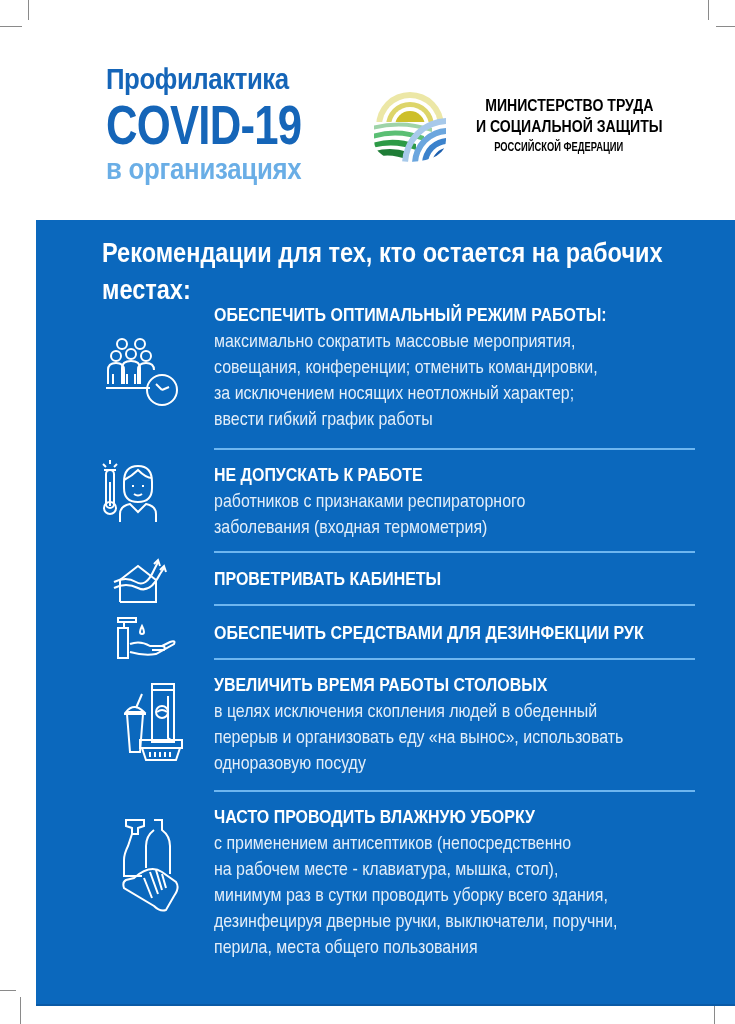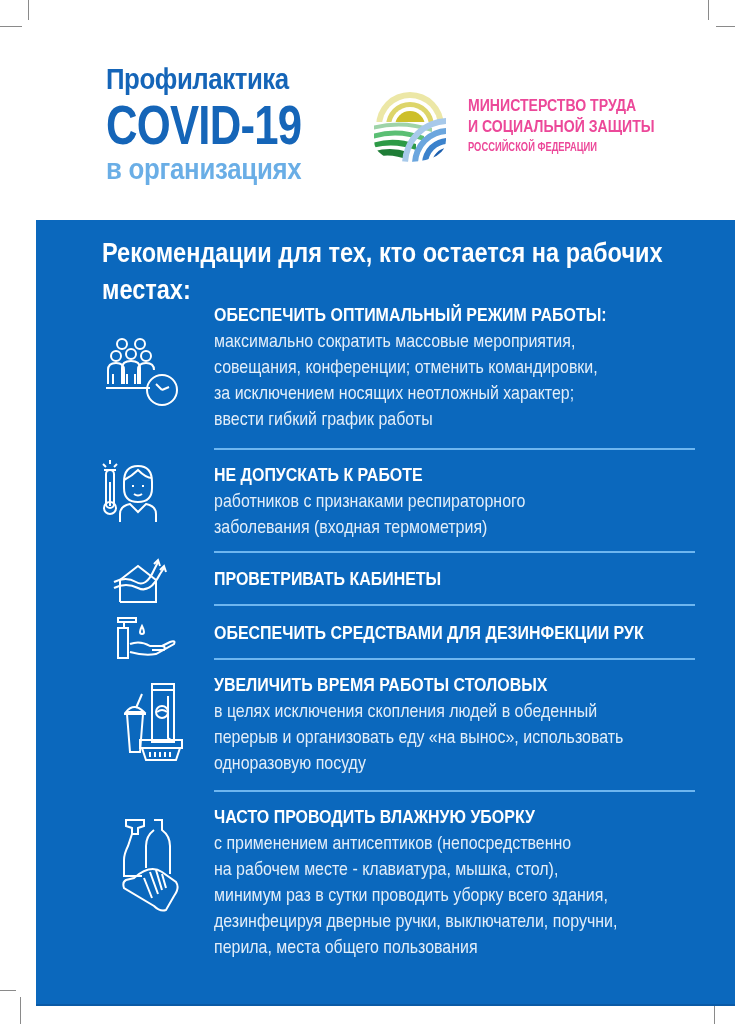--- a/index.html
+++ b/index.html
@@ -10,21 +10,21 @@
   .crop { position: absolute; background: #8a8a8a; }
 
   
   .title-block { position: absolute; left: 66px; top: 62px; width: 245px; margin-left: 40px; }
   .title-line1 { font-family: "Liberation Sans", sans-serif; font-weight: bold; color: #1565b8; font-size: 30px; line-height: 34px; letter-spacing: -0.5px; transform: scaleX(0.86); transform-origin: left; white-space: nowrap; }
   .title-line2 { font-family: "Liberation Sans", sans-serif; font-weight: bold; color: #1565b8; font-size: 56px; line-height: 54px; letter-spacing: -1px; transform: scaleX(0.78); transform-origin: left; white-space: nowrap; margin-top: 2px; }
   .title-line3 { font-family: "Liberation Sans", sans-serif; font-weight: bold; color: #6aaee6; font-size: 30px; line-height: 34px; letter-spacing: -0.3px; transform: scaleX(0.86); transform-origin: left; white-space: nowrap; }
 
   .ministry { position: absolute; left: 372px; top: 88px; display: flex; align-items: center; }
   .ministry-logo { width: 76px; height: 76px; }
-  .ministry-text { margin-left: 20px; color: #ec4899; }
+  .ministry-text { margin-left: 28px; color: #000000; text-align: center; }
   .ministry-line1, .ministry-line2 { font-weight: bold; font-size: 16px; line-height: 21px; transform: scaleX(0.88); transform-origin: left; white-space: nowrap; }
   .ministry-line3 { font-weight: bold; font-size: 12px; line-height: 20px; transform: scaleX(0.78); transform-origin: left; white-space: nowrap; }
 
   
   .panel { position: absolute; left: 12px; top: 220px; width: 714px; height: 786px; background: #0b68bd; border-bottom: 2px solid #0a5aa6; margin-left: 24px; }
   .panel-heading { position: absolute; left: 66px; top: 14px; width: 640px; color: #ffffff; font-weight: bold; font-size: 28px; line-height: 37px; transform: scaleX(0.84); transform-origin: left top; white-space: nowrap; }
 
   .item { position: absolute; left: 0; width: 714px; }
   .item .icon { position: absolute; left: 66px; width: 90px; }
   .item .icon svg { display: block; }

